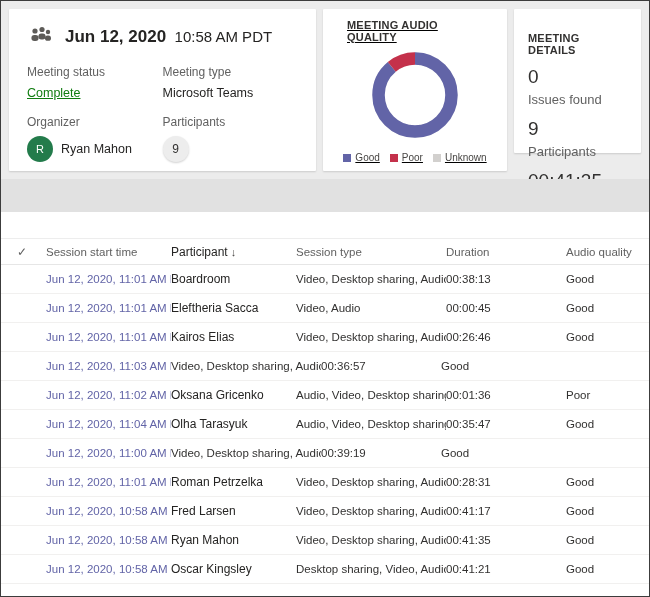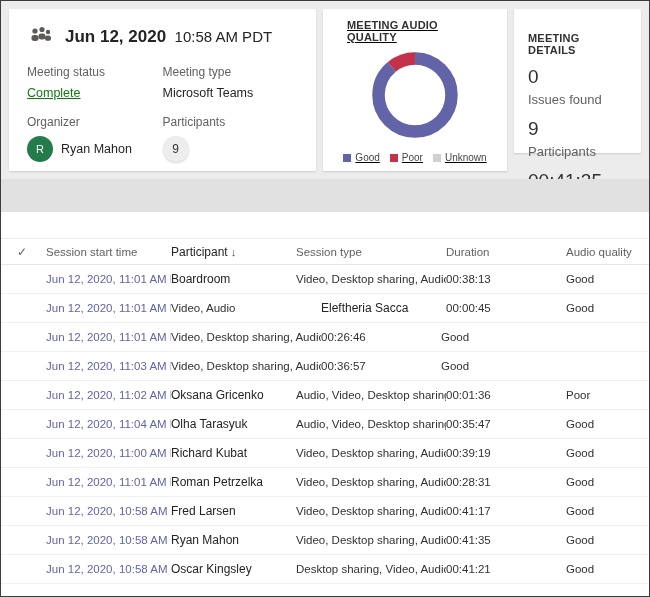--- a/index.html
+++ b/index.html
@@ -188,29 +188,30 @@
     <div class="td c-start"><a class="link">Jun 12, 2020, 11:01 AM PDT</a></div>
     <div class="td c-part">Boardroom</div>
     <div class="td c-type">Video, Desktop sharing, Audio</div>
     <div class="td c-dur">00:38:13</div>
     <div class="td c-qual">Good</div>
   </div>
 
   <div class="trow">
     <div class="td c-check"></div>
     <div class="td c-start"><a class="link">Jun 12, 2020, 11:01 AM PDT</a></div>
+    <div class="td c-part">Eleftheria Sacca</div>
     <div class="td c-type">Video, Audio</div>
-    <div class="td c-part">Eleftheria Sacca</div>
     <div class="td c-dur">00:00:45</div>
     <div class="td c-qual">Good</div>
   </div>
 
   <div class="trow">
     <div class="td c-check"></div>
     <div class="td c-start"><a class="link">Jun 12, 2020, 11:01 AM PDT</a></div>
+    <div class="td c-part">Kairos Elias</div>
     <div class="td c-type">Video, Desktop sharing, Audio</div>
     <div class="td c-dur">00:26:46</div>
     <div class="td c-qual">Good</div>
   </div>
 
   <div class="trow">
     <div class="td c-check"></div>
     <div class="td c-start"><a class="link">Jun 12, 2020, 11:03 AM PDT</a></div>
     <div class="td c-type">Video, Desktop sharing, Audio</div>
     <div class="td c-dur">00:36:57</div>
@@ -231,21 +232,20 @@
     <div class="td c-start"><a class="link">Jun 12, 2020, 11:04 AM PDT</a></div>
     <div class="td c-part">Olha Tarasyuk</div>
     <div class="td c-type">Audio, Video, Desktop sharing</div>
     <div class="td c-dur">00:35:47</div>
     <div class="td c-qual">Good</div>
   </div>
 
   <div class="trow">
     <div class="td c-check"></div>
     <div class="td c-start"><a class="link">Jun 12, 2020, 11:00 AM PDT</a></div>
-    <div class="td c-part">Richard Kubat</div>
     <div class="td c-type">Video, Desktop sharing, Audio</div>
     <div class="td c-dur">00:39:19</div>
     <div class="td c-qual">Good</div>
   </div>
 
   <div class="trow">
     <div class="td c-check"></div>
     <div class="td c-start"><a class="link">Jun 12, 2020, 11:01 AM PDT</a></div>
     <div class="td c-part">Roman Petrzelka</div>
     <div class="td c-type">Video, Desktop sharing, Audio</div>

